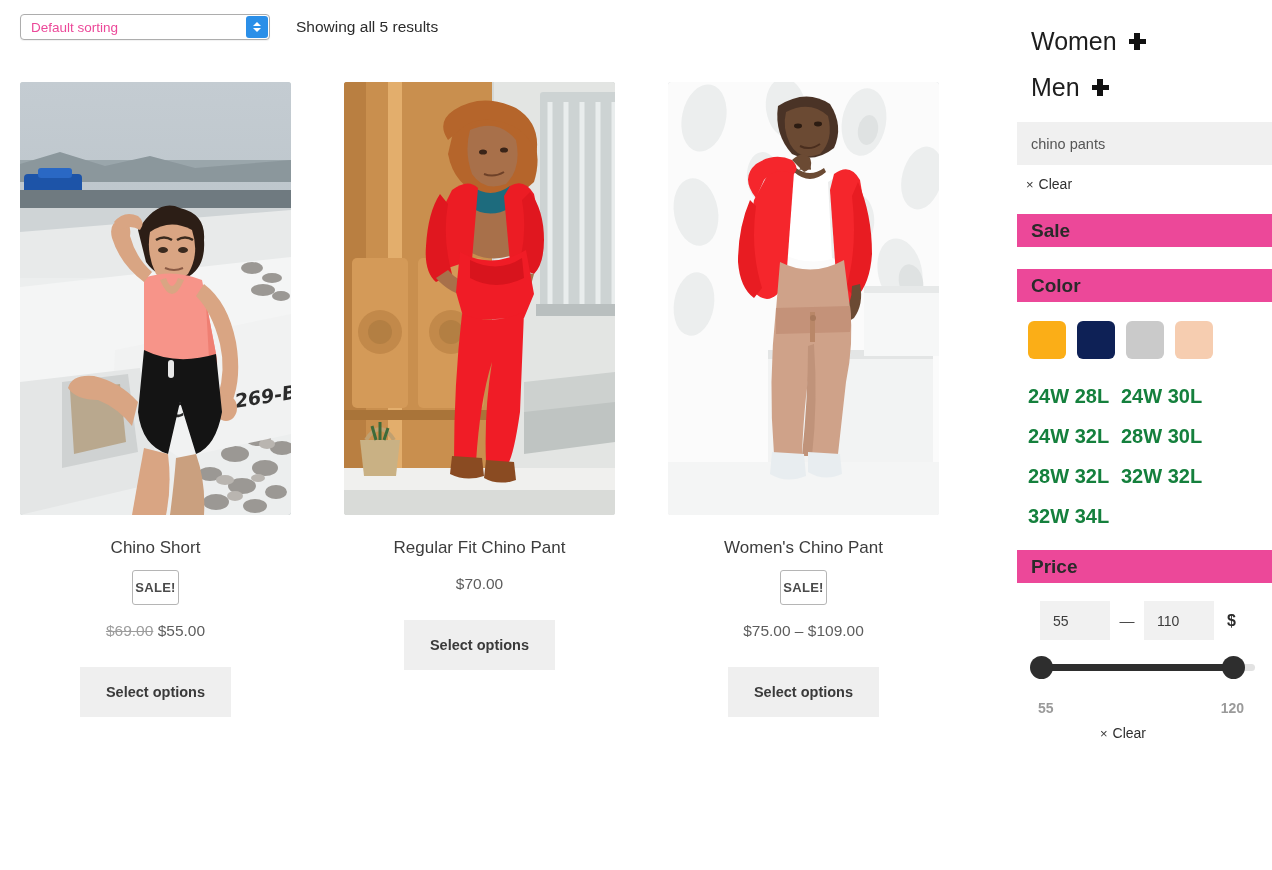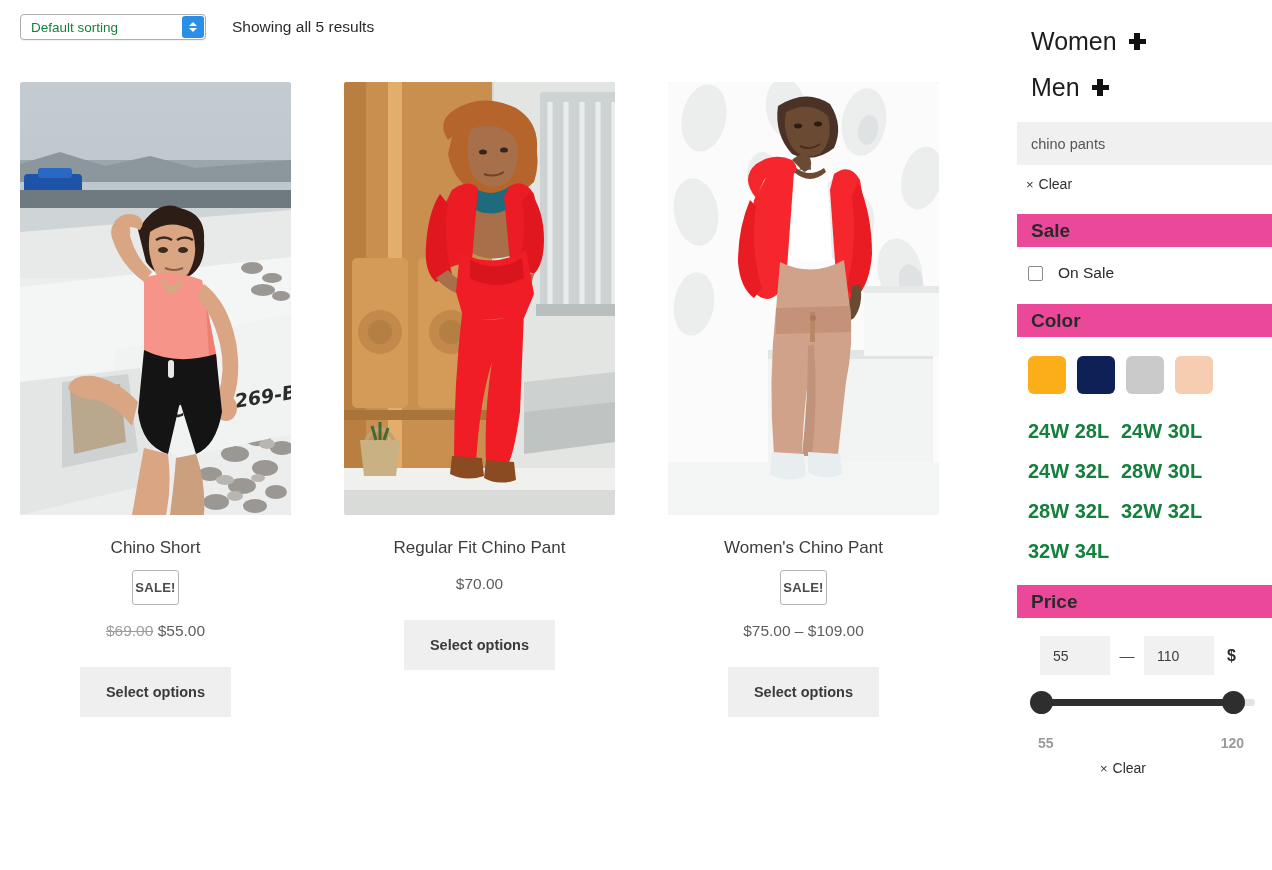--- a/index.html
+++ b/index.html
@@ -27,28 +27,28 @@
     margin: 0 0 36px 0;
     line-height: 1.1;
   }
   .toolbar {
     display: flex; align-items: center;
     gap: 26px;
     margin-bottom: 42px;
   }
   .sort-select {
     position: relative;
-    width: 186px; height: 26px;
+    width: 250px; height: 26px;
     border: 1px solid #adadad;
     border-radius: 4px;
     background: #ffffff;
     display: flex; align-items: center;
     padding-left: 10px;
     font-size: 13.5px;
-    color: #15803d;
+    color: #ec4899;
     box-shadow: 0 1px 1px rgba(0,0,0,0.06);
   }
   .sort-select .stepper {
     position: absolute; right: 1px; top: 1px;
     width: 22px; height: 22px;
     background: #2b8fe8;
     border-radius: 3px;
     display: flex; flex-direction: column;
     align-items: center; justify-content: center;
     gap: 2px;
@@ -519,24 +519,20 @@
 
     <div class="tag-box">
       <span>chino pants</span>
     </div>
     <div class="clear-link">
       <span class="x-mark">×</span>
       <span>Clear</span>
     </div>
 
     <div class="filter-head">Sale</div>
-    <div class="sale-row">
-      <span class="cbox"></span>
-      <span class="sale-label">On Sale</span>
-    </div>
 
     <div class="filter-head">Color</div>
     <div class="swatches">
       <span class="swatch" style="background:#FBAE17"></span>
       <span class="swatch" style="background:#0E2156"></span>
       <span class="swatch" style="background:#CACACA"></span>
       <span class="swatch" style="background:#F6CDB0"></span>
     </div>
 
     <div class="sizes">

